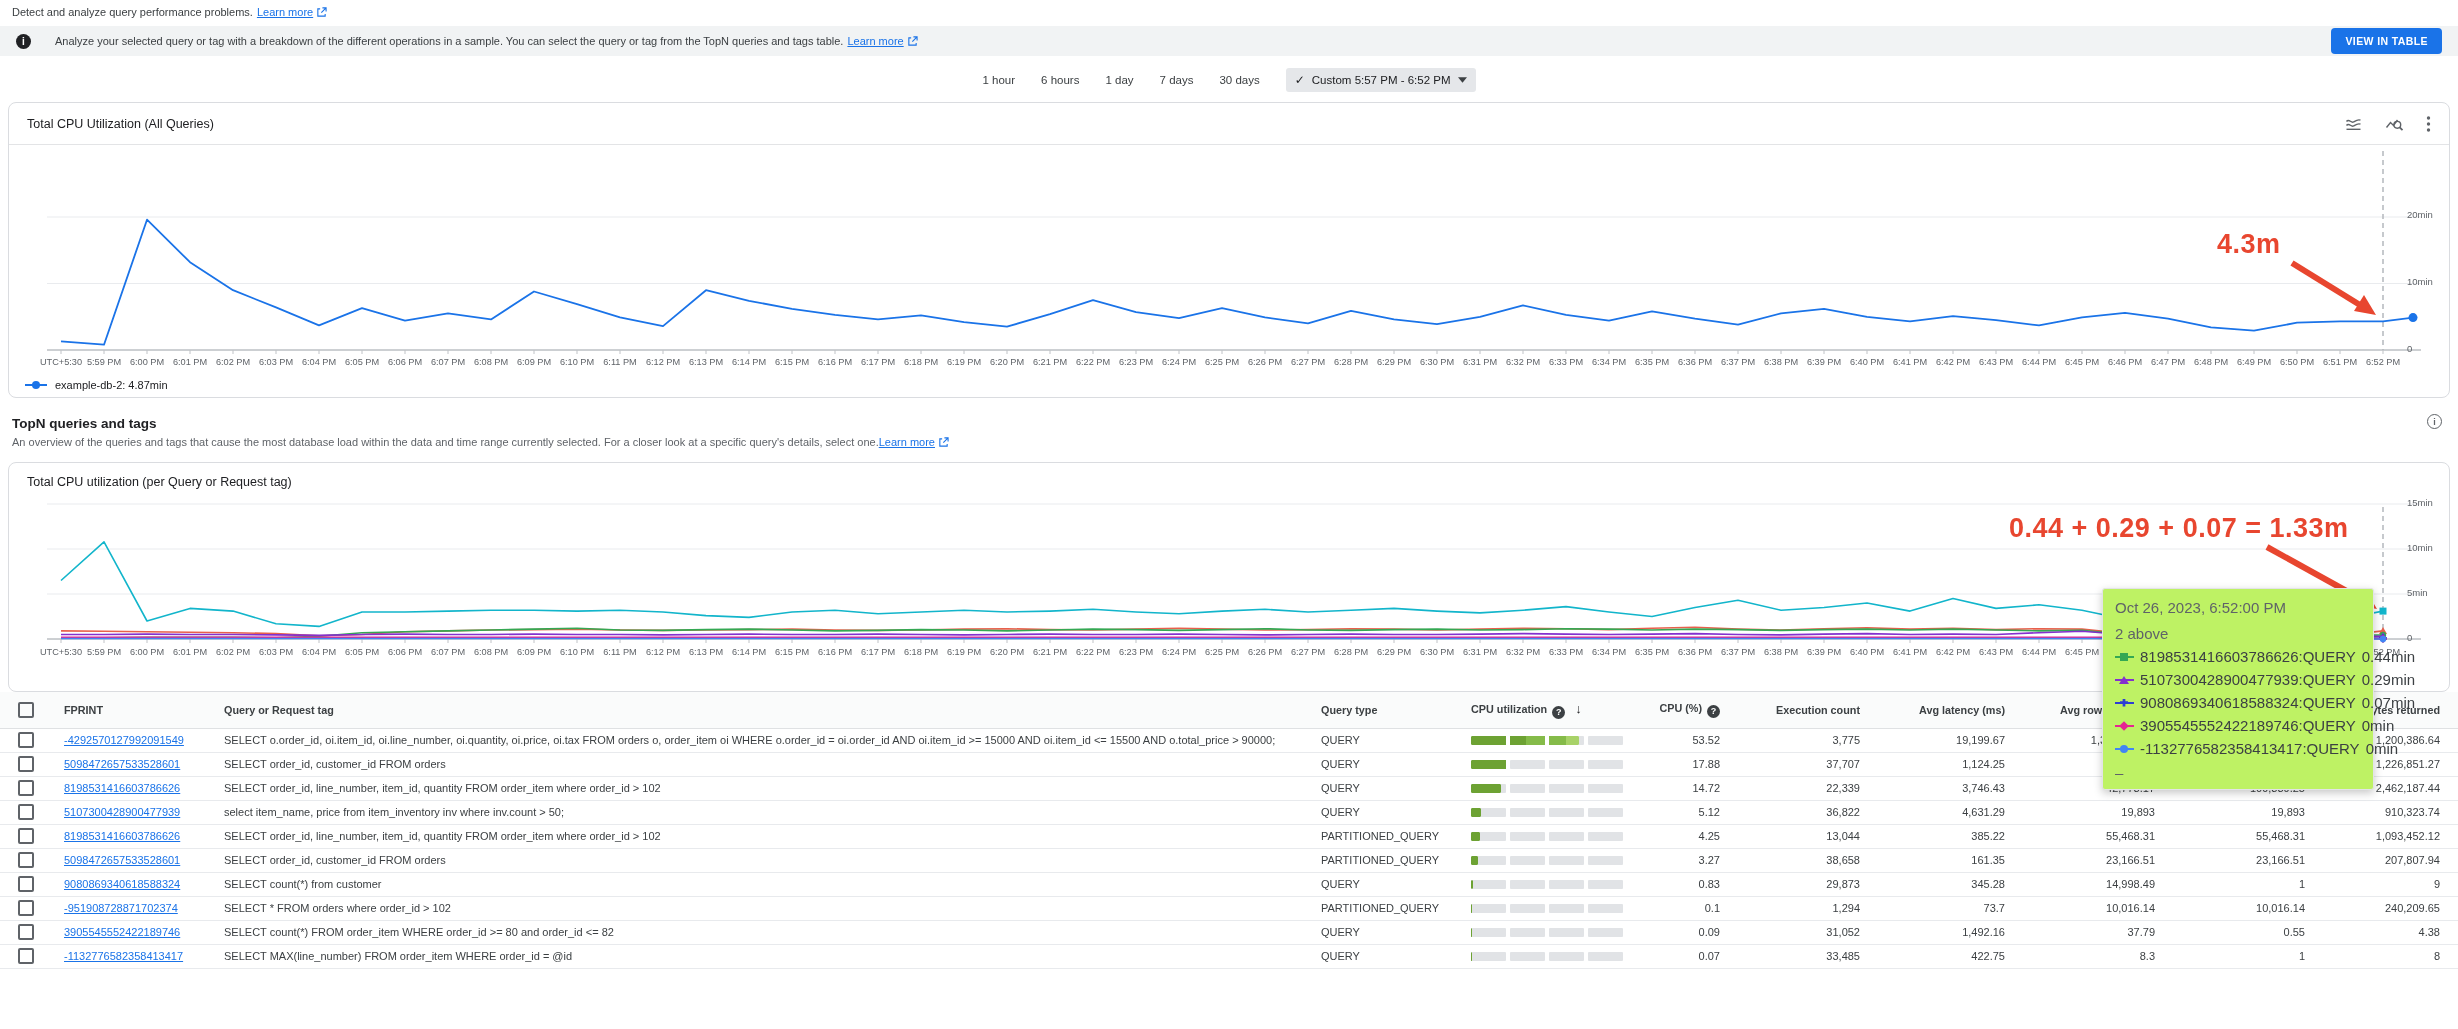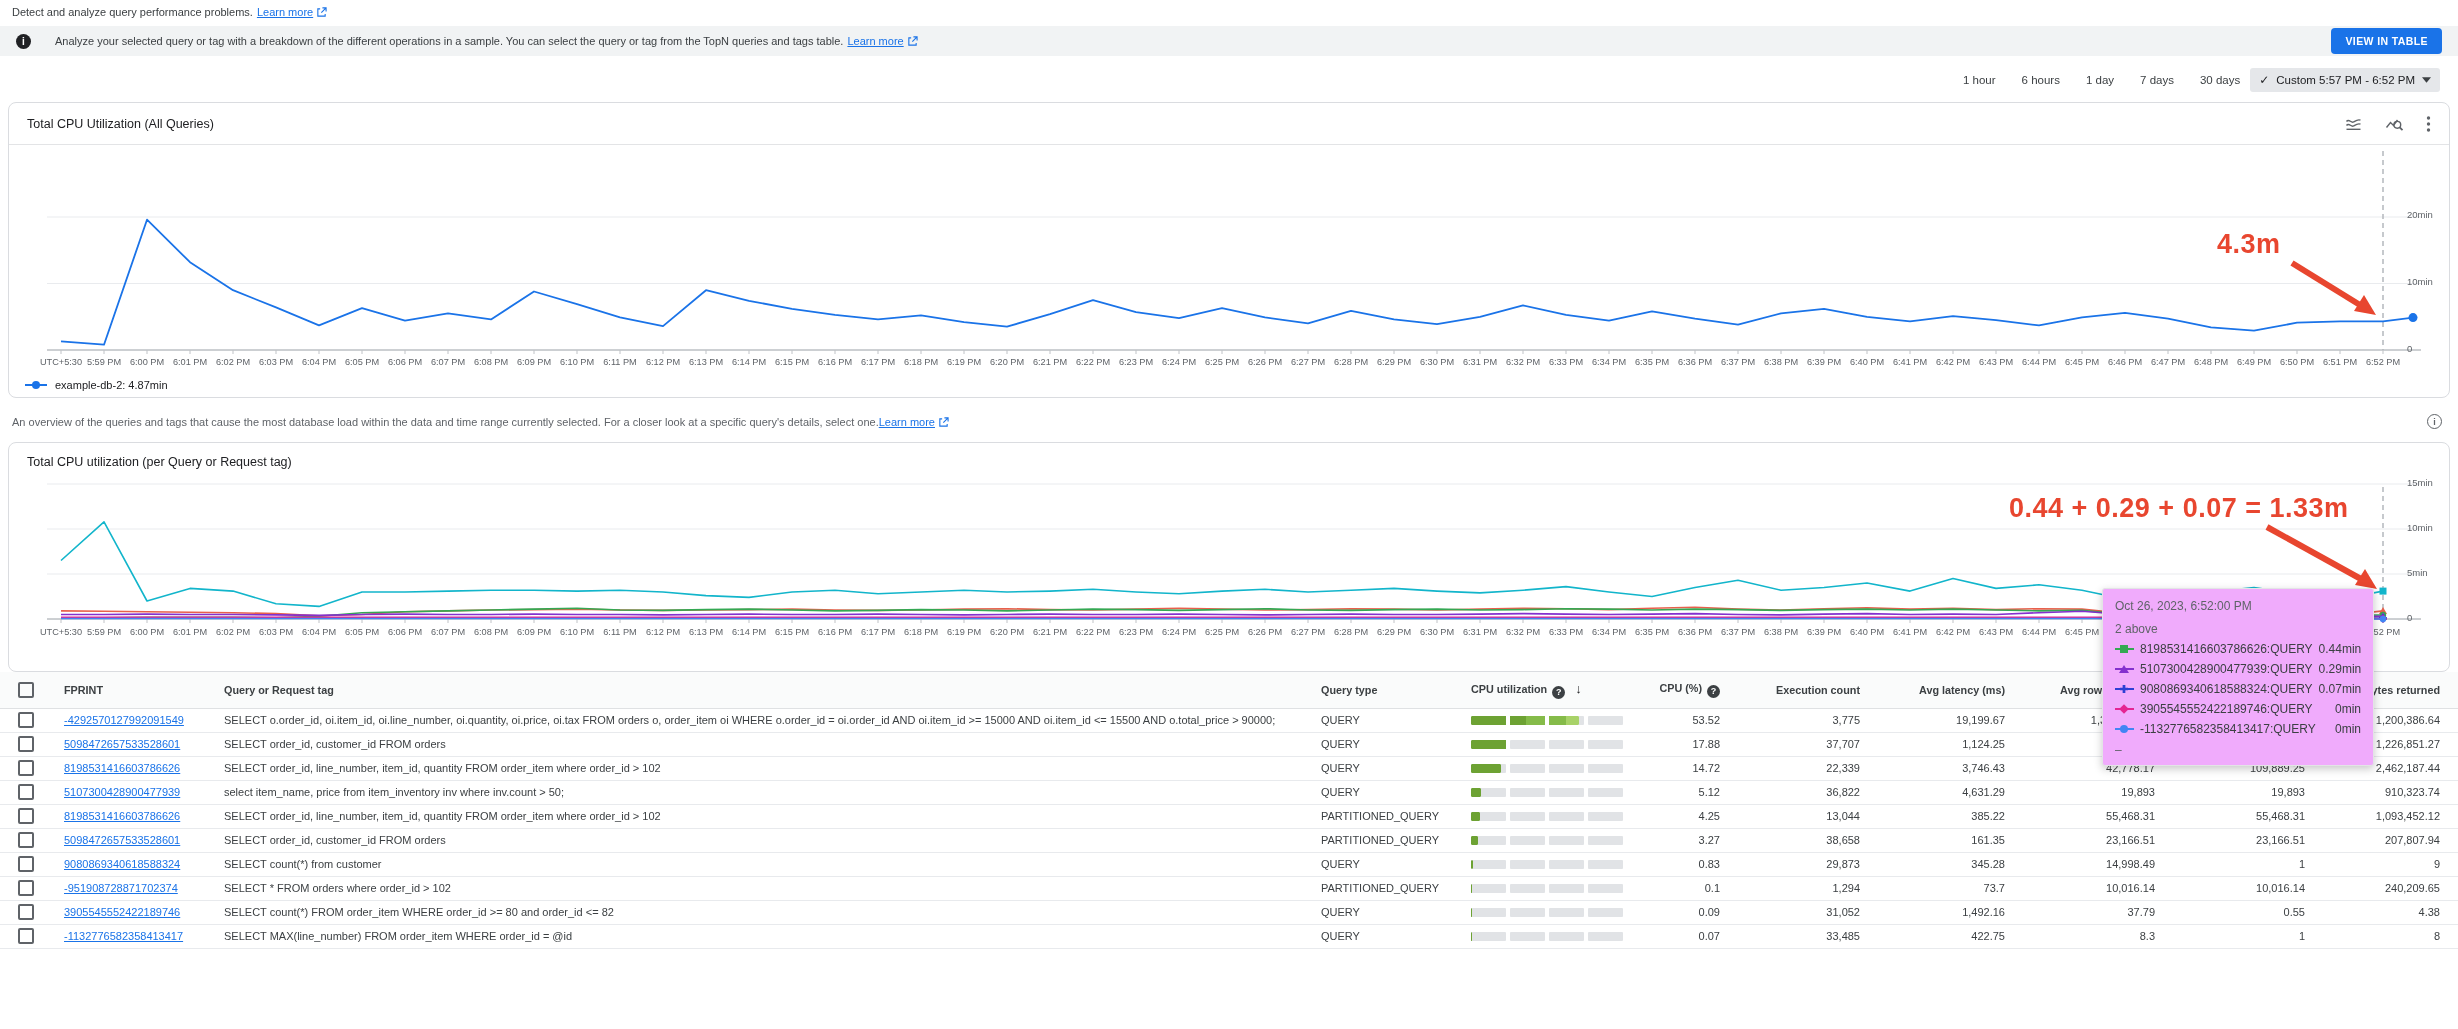--- a/index.html
+++ b/index.html
@@ -12,21 +12,21 @@
   .extlink{display:inline-flex;align-items:center;gap:3px}
   
   .banner{margin-top:8px;background:#f1f3f4;height:30px;display:flex;align-items:center;padding:0 16px;gap:0;font-size:11px;color:#3c4043}
   .banner .txt{margin-left:24px;display:flex;align-items:center;gap:4px}
   .banner .spacer{flex:1}
   .btn-primary{background:#1a73e8;color:#fff;font-size:10.5px;font-weight:700;border:none;border-radius:4px;padding:7px 14px;letter-spacing:.4px;cursor:pointer}
   .info-filled{width:15px;height:15px;border-radius:50%;background:#202124;color:#fff;font-size:10px;font-weight:700;display:inline-flex;align-items:center;justify-content:center;flex:none}
   .help-filled{width:16px;height:16px;border-radius:50%;background:#202124;color:#fff;font-size:10px;font-weight:700;display:inline-flex;align-items:center;justify-content:center;flex:none;cursor:pointer}
   .info-outline{width:13px;height:13px;border:1.5px solid #5f6368;border-radius:50%;color:#5f6368;font-size:9px;font-weight:700;display:inline-flex;align-items:center;justify-content:center;cursor:pointer}
   
-  .timebar{display:flex;justify-content:flex-end;align-items:center;gap:10px;padding:12px 18px 10px;font-size:11.5px;color:#3c4043;font-weight:500}
+  .timebar{display:flex;justify-content:center;align-items:center;gap:26px;padding:12px 18px 10px;font-size:11.5px;color:#3c4043;font-weight:500}
   .timebar .opts{display:flex;gap:26px}
   .trop{cursor:pointer}
   .custom-chip{background:#e5e7ea;border-radius:3px;padding:5px 9px;display:flex;gap:7px;align-items:center;cursor:pointer;color:#202124}
   .checkmark{font-size:12px}
   
   .card{border:1px solid #dadce0;border-radius:8px;margin:0 8px;background:#fff}
   .card-head{display:flex;align-items:center;padding:12px 18px 11px}
   .card-title{font-size:12.5px;color:#202124}
   .head-icons{margin-left:auto;display:flex;gap:22px;align-items:center}
   .icon-btn{cursor:pointer;display:inline-flex}
@@ -43,21 +43,21 @@
   .anno{position:absolute;color:#e8462f;font-size:27px;font-weight:700;letter-spacing:.5px;text-shadow:0 0 2px #fff,0 0 4px #fff,1px 1px 2px #fff;z-index:5;white-space:nowrap}
   .annosvg{position:absolute;z-index:5}
   
   .topn{position:relative;padding:18px 8px 0}
   .topn h2{font-size:13.5px;font-weight:700;margin:0 4px 5px;color:#202124}
   .topn .desc{font-size:11px;color:#5f6368;margin:0 4px 14px;display:flex;align-items:center;}
   .topn-info{position:absolute;right:16px;top:16px}
   .card2{padding-bottom:20px}
   .card2 .card-head{padding:12px 18px 12px}
   
-  .tooltip{position:absolute;left:2102px;top:190px;width:246px;background:#f0abfc;border:1px solid #e3e4e6;box-shadow:0 3px 8px rgba(0,0,0,.22);border-radius:3px;padding:10px 12px 8px;z-index:20;font-size:12px}
+  .tooltip{position:absolute;left:2102px;top:190px;width:246px;background:#bef264;border:1px solid #e3e4e6;box-shadow:0 3px 8px rgba(0,0,0,.22);border-radius:3px;padding:10px 12px 8px;z-index:20;font-size:15px}
   .tt-title{color:#5f6368;margin-bottom:9px}
   .tt-note{color:#5f6368;margin-bottom:4px}
   .tt-row{display:flex;align-items:center;gap:6px;margin:6px 0}
   .tt-id{flex:1;color:#3c4043;white-space:nowrap}
   .tt-val{color:#3c4043}
   .tt-foot{color:#5f6368;margin-top:7px}
   .mk{position:relative;width:19px;height:10px;flex:none}
   .mk-ln{position:absolute;left:0;top:4px;width:19px;height:2px}
   .mk-sh{position:absolute;left:5px;top:1px;width:8px;height:8px}
   .mk-sh.triangle{width:0;height:0;border-left:5px solid transparent;border-right:5px solid transparent;border-bottom:8px solid;left:4px}
@@ -295,20 +295,21 @@
         <polygon points="92,58 70,54 80,38" fill="#e8462f"></polygon>
       </svg>
       <div class="legend">
         <span class="legend-line"></span>
         <span>example-db-2: 4.87min</span>
       </div>
     </div>
   </div>
 
   <div class="topn">
+    <h2>TopN queries and tags</h2>
     <div class="desc">
       <span>An overview of the queries and tags that cause the most database load within the data and time range currently selected. For a closer look at a specific query's details, select one.</span>
       <a class="extlink">
           <span>Learn more</span>
         <svg width="11" height="11" viewBox="0 0 12 12">
             <path d="M4.5 2H2v8h8V7.5" stroke="#1a73e8" fill="none" stroke-width="1.2"></path>
             <path d="M7 1h4v4M10.7 1.3L5.8 6.2" stroke="#1a73e8" fill="none" stroke-width="1.2"></path>
           </svg>
       </a>
     </div>

